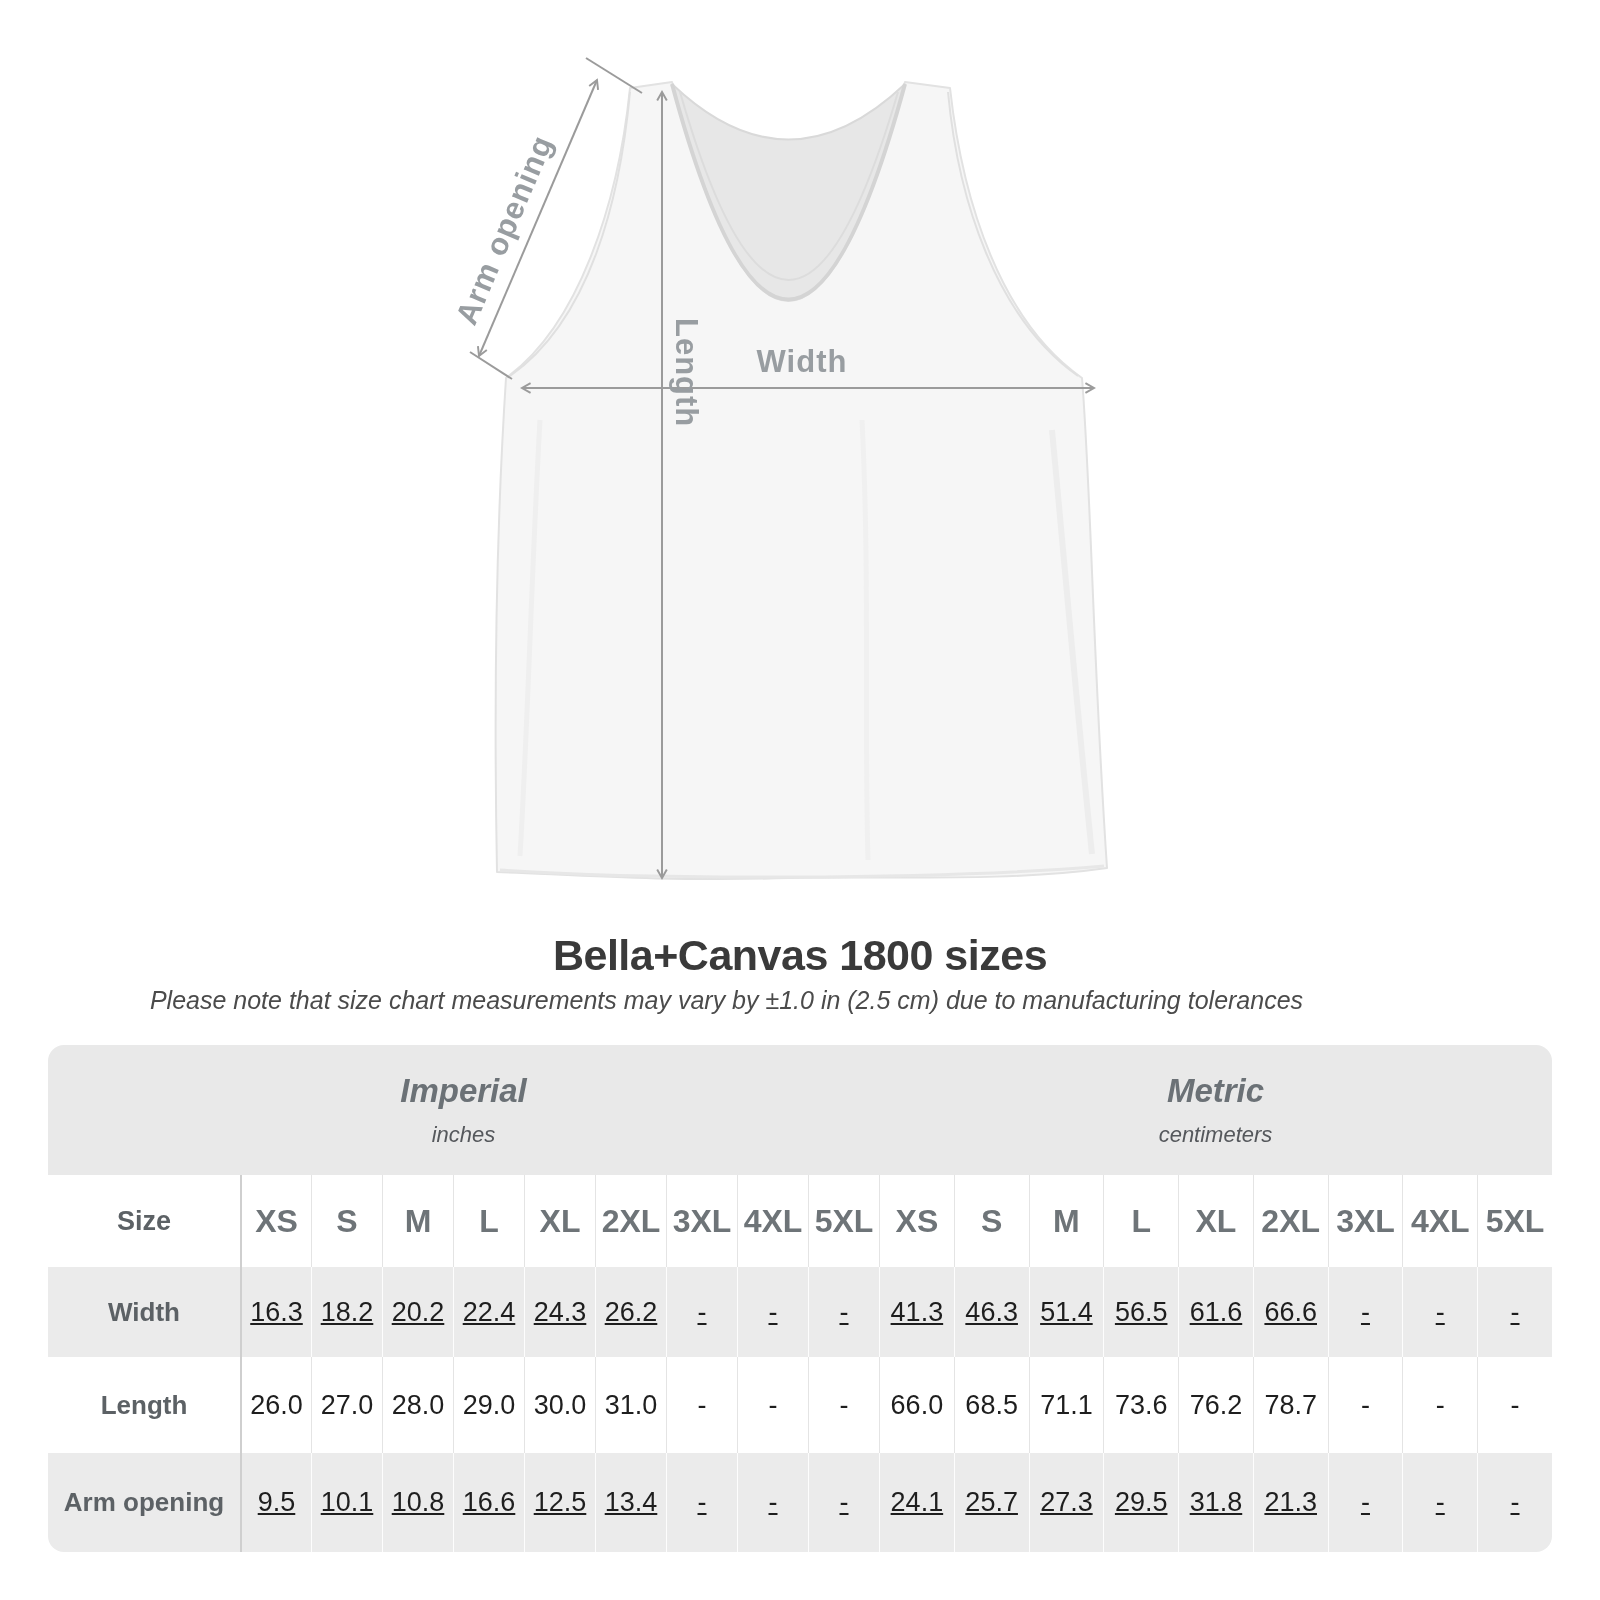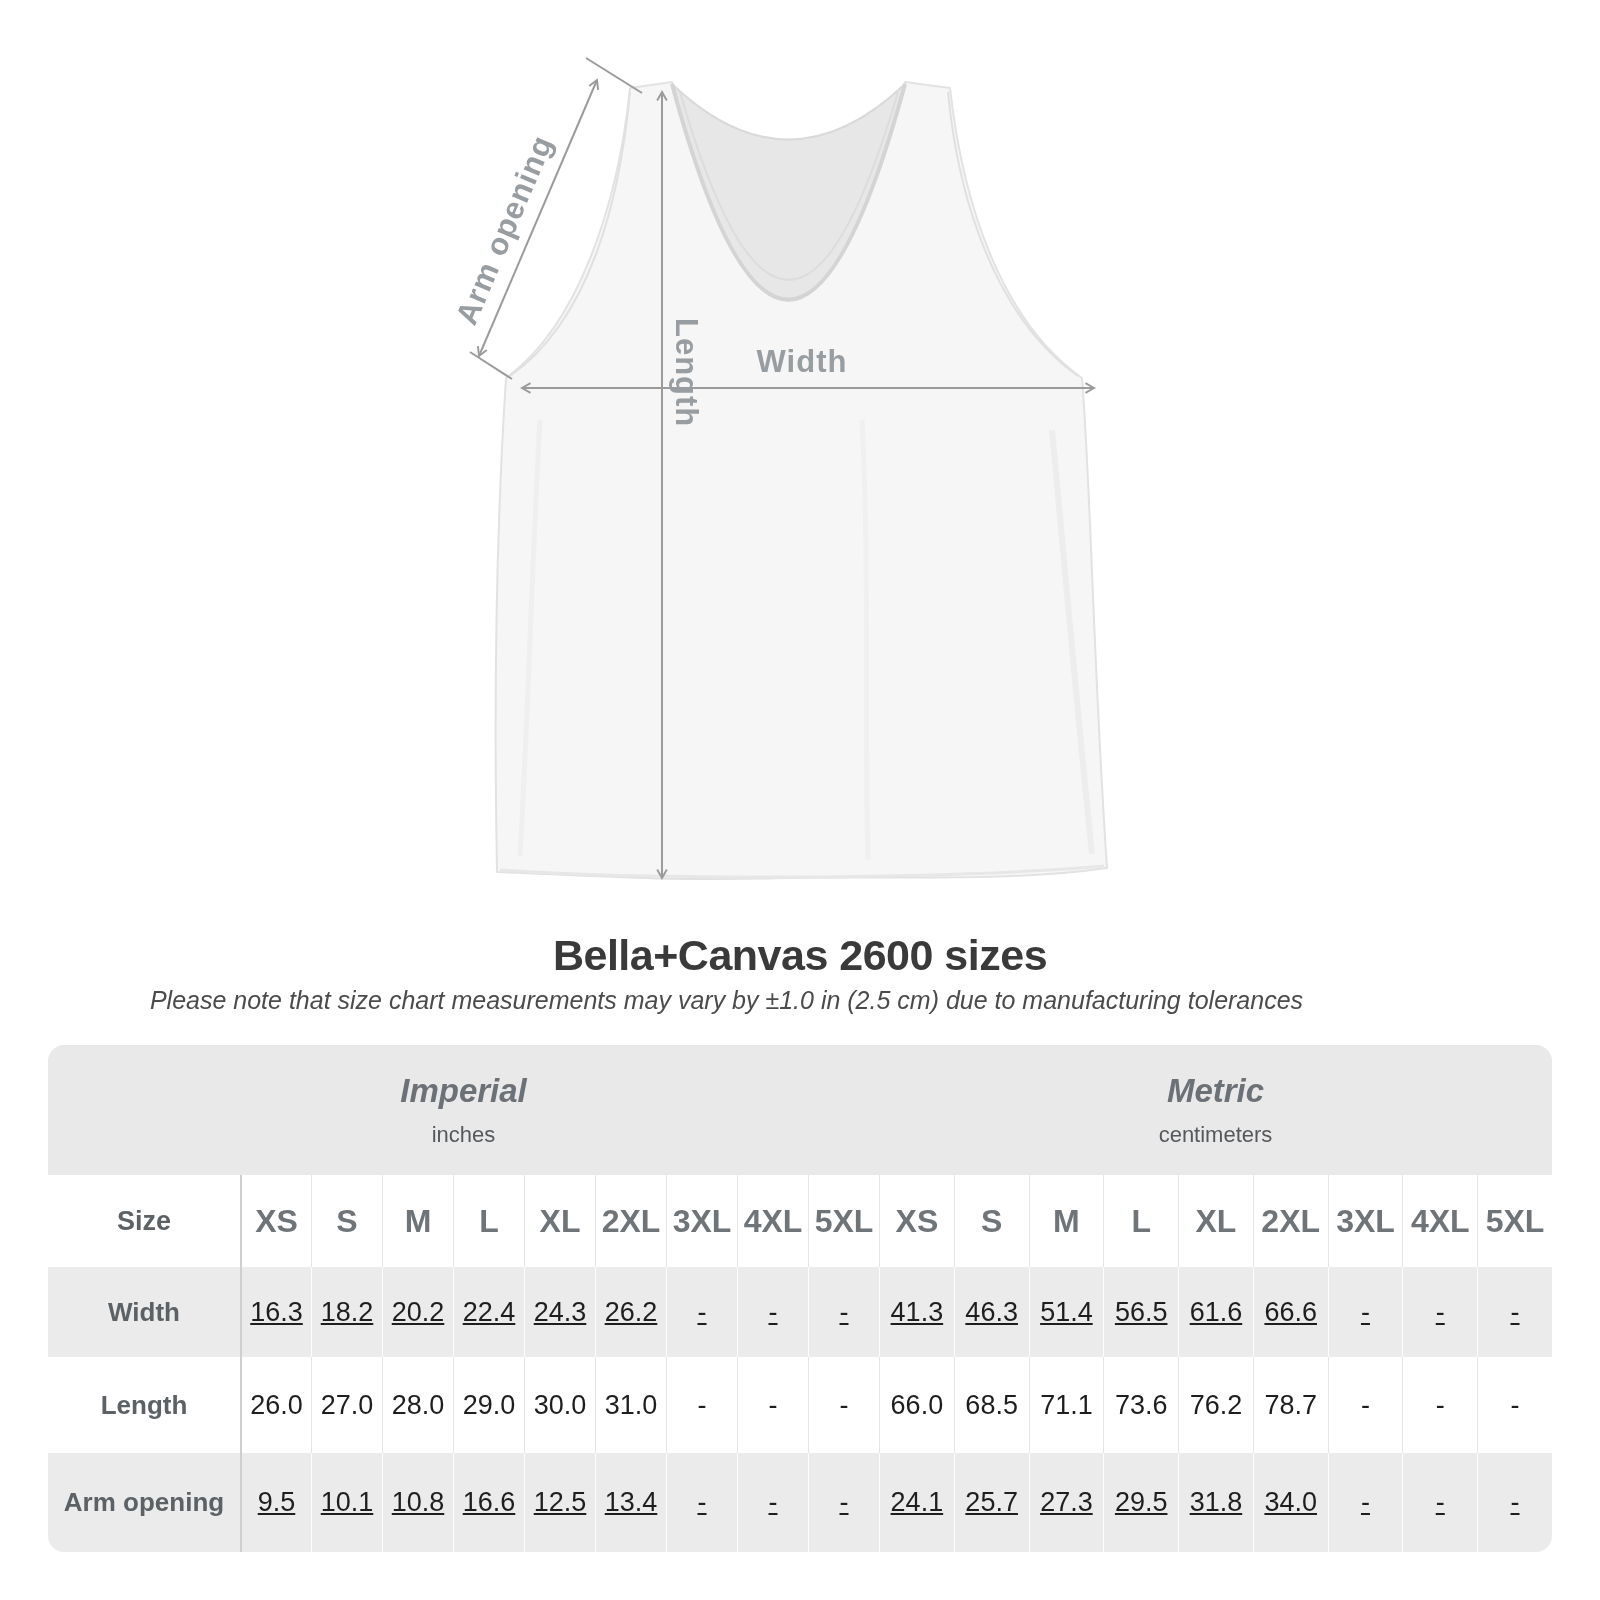--- a/index.html
+++ b/index.html
@@ -20,21 +20,21 @@
     font-size:25px;font-style:italic;color:#4b4b4b;
   }
   
   .size-table{
     position:absolute;left:48px;top:1045px;width:1504px;height:507px;
     border-radius:16px;overflow:hidden;background:#ffffff;
   }
   .band-grid{display:grid;grid-template-columns:831px 673px;height:130px;background:#e9e9e9;}
   .unit-section{display:flex;flex-direction:column;align-items:center;justify-content:center;gap:12px;}
   .unit-name{font-size:33px;font-weight:bold;font-style:italic;color:#6b7176;}
-  .unit-sub{font-size:22px;color:#55585c;}
+  .unit-sub{font-size:22px;font-style:italic;color:#55585c;}
   .tgrid{display:grid;grid-template-columns:192px repeat(9,71px) repeat(9,74.78px);}
   .cell{display:flex;align-items:center;justify-content:center;overflow:hidden;}
   .r-head{height:92px;background:#ffffff;}
   .row-gray{background:#ebebeb;}
   .row-white{background:#ffffff;}
   .size-head{font-size:32px;font-weight:bold;color:#6e7478;}
   .corner{font-size:27px;font-weight:bold;color:#5c6165;}
   .rlabel{font-size:26px;font-weight:bold;color:#5c6165;}
   .val{font-size:27px;color:#1e1e1e;}
   
@@ -83,21 +83,21 @@
       <line x1="470" y1="352" x2="512" y2="379"></line>
       <line x1="662" y1="92" x2="662" y2="878" marker-start="url(#mArr)" marker-end="url(#mArr)"></line>
       <line x1="522" y1="388" x2="1094" y2="388" marker-start="url(#mArr)" marker-end="url(#mArr)"></line>
     </g>
 
     <text class="dim-label" transform="translate(514,234) rotate(-67)" text-anchor="middle">Arm opening</text>
     <text class="dim-label" transform="translate(676,318) rotate(90)" text-anchor="start">Length</text>
     <text class="dim-label" x="802" y="372" text-anchor="middle">Width</text>
   </svg>
 
-  <div class="chart-title">Bella+Canvas 2600 sizes</div>
+  <div class="chart-title">Bella+Canvas 1800 sizes</div>
   <div class="chart-note">Please note that size chart measurements may vary by ±1.0 in (2.5 cm) due to manufacturing tolerances</div>
 
   <div class="size-table">
     <div class="band-grid">
       <div class="unit-section">
         <div class="unit-name">Imperial</div>
         <div class="unit-sub">inches</div>
       </div>
       <div class="unit-section">
         <div class="unit-name">Metric</div>
@@ -177,21 +177,21 @@
           <div class="cell val">12.5</div>
           <div class="cell val">13.4</div>
           <div class="cell val">-</div>
           <div class="cell val">-</div>
           <div class="cell val">-</div>
           <div class="cell val">24.1</div>
           <div class="cell val">25.7</div>
           <div class="cell val">27.3</div>
           <div class="cell val">29.5</div>
           <div class="cell val">31.8</div>
-          <div class="cell val">34.0</div>
+          <div class="cell val">21.3</div>
           <div class="cell val">-</div>
           <div class="cell val">-</div>
           <div class="cell val">-</div>
         </div>
       </div>
   </div>
 
 </div>
 
 </body></html>

